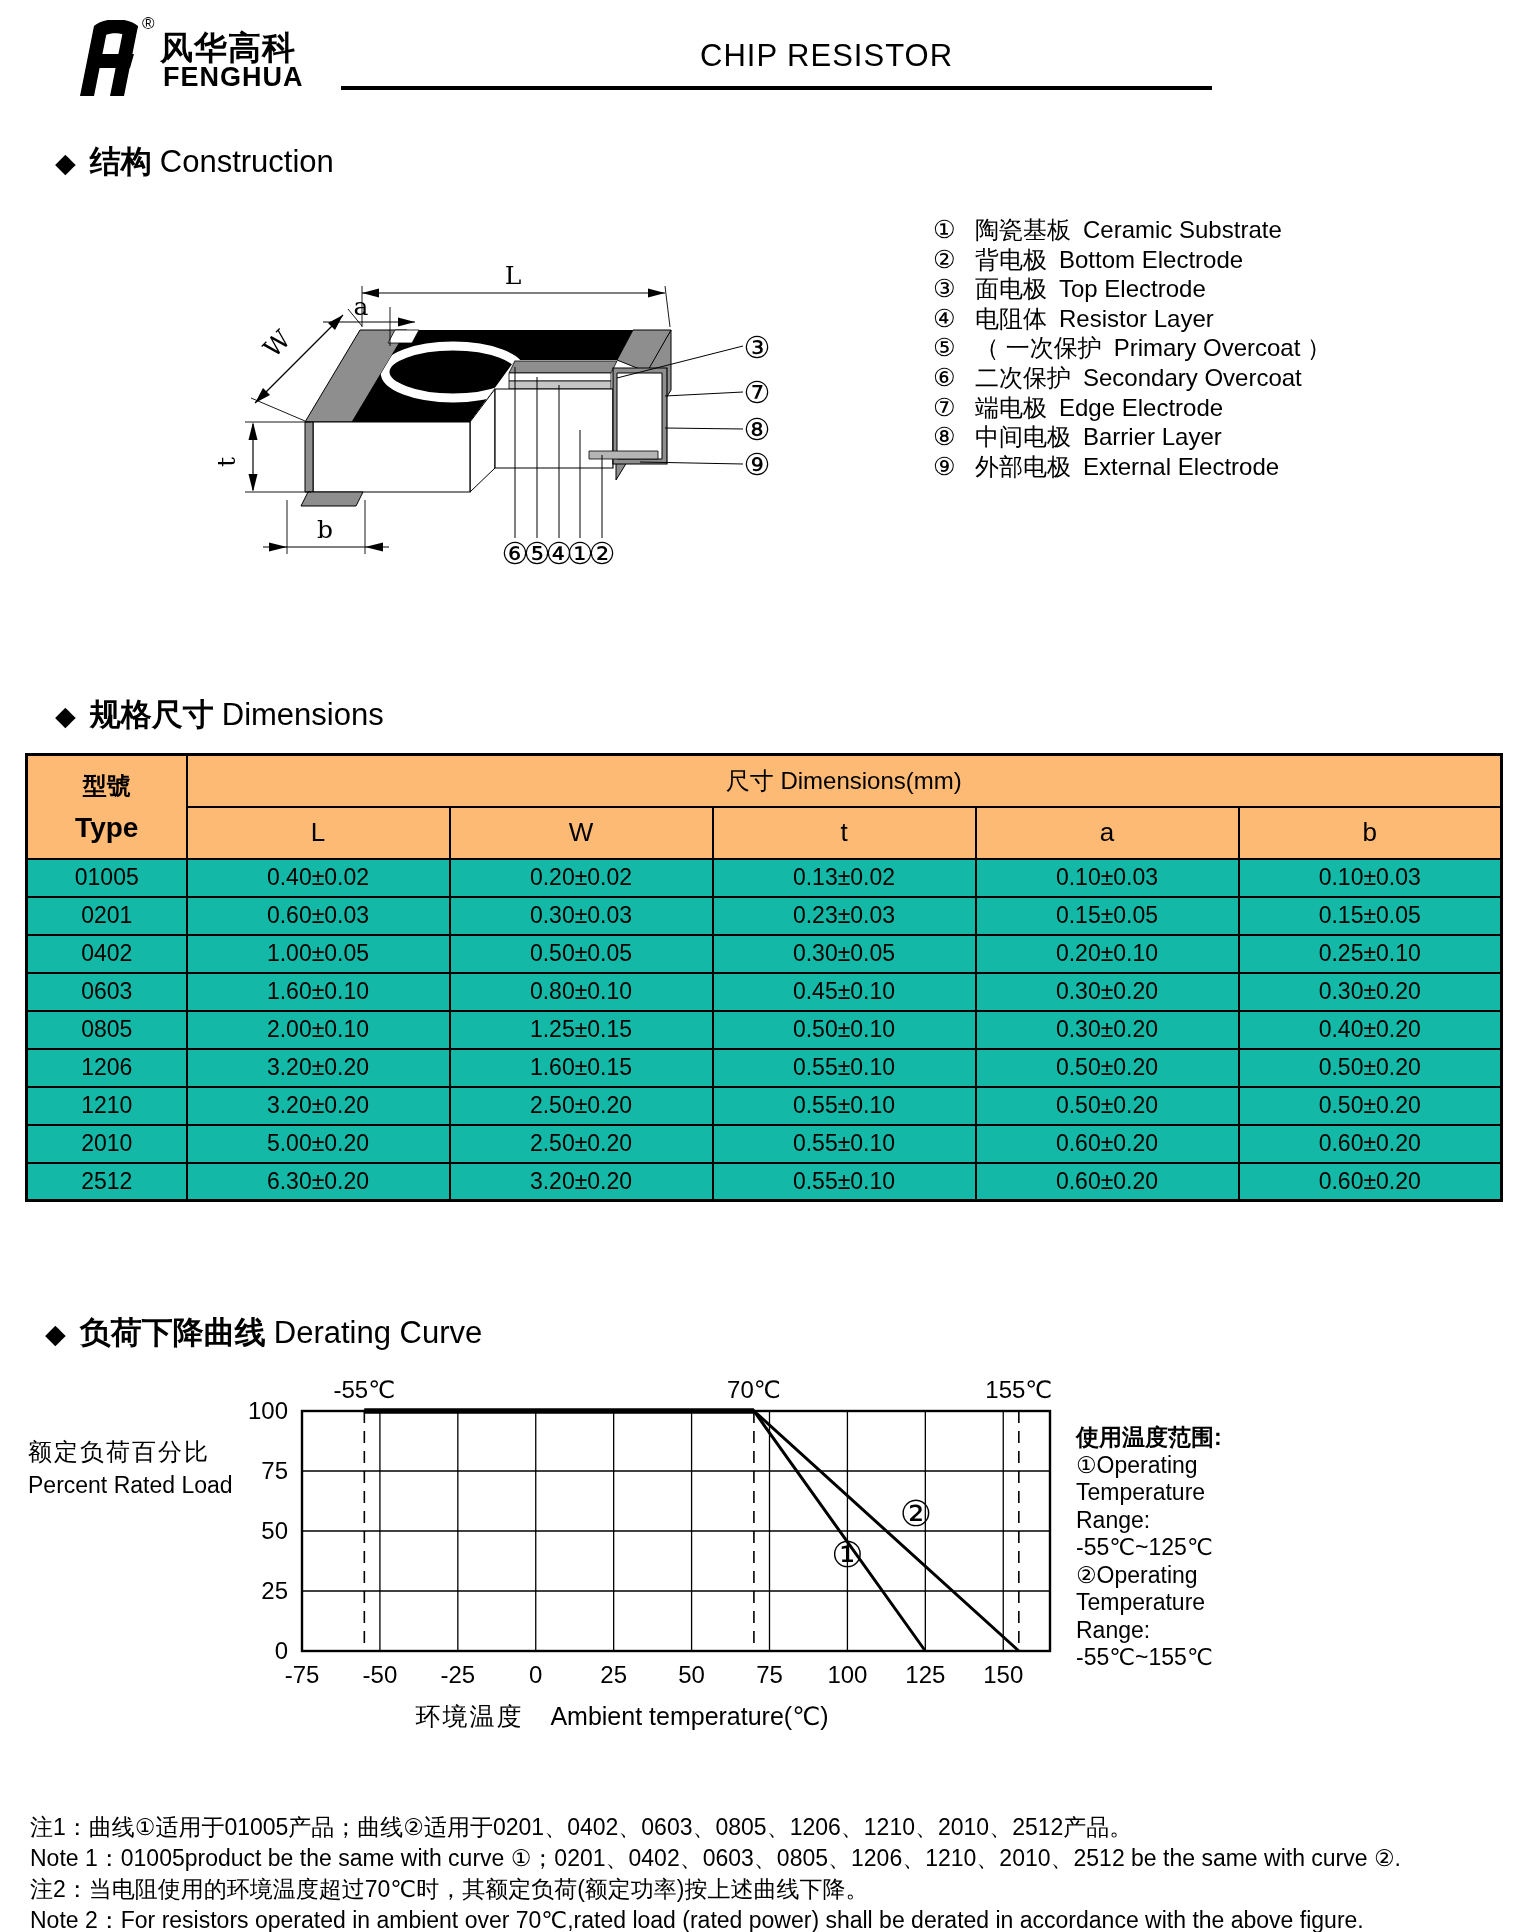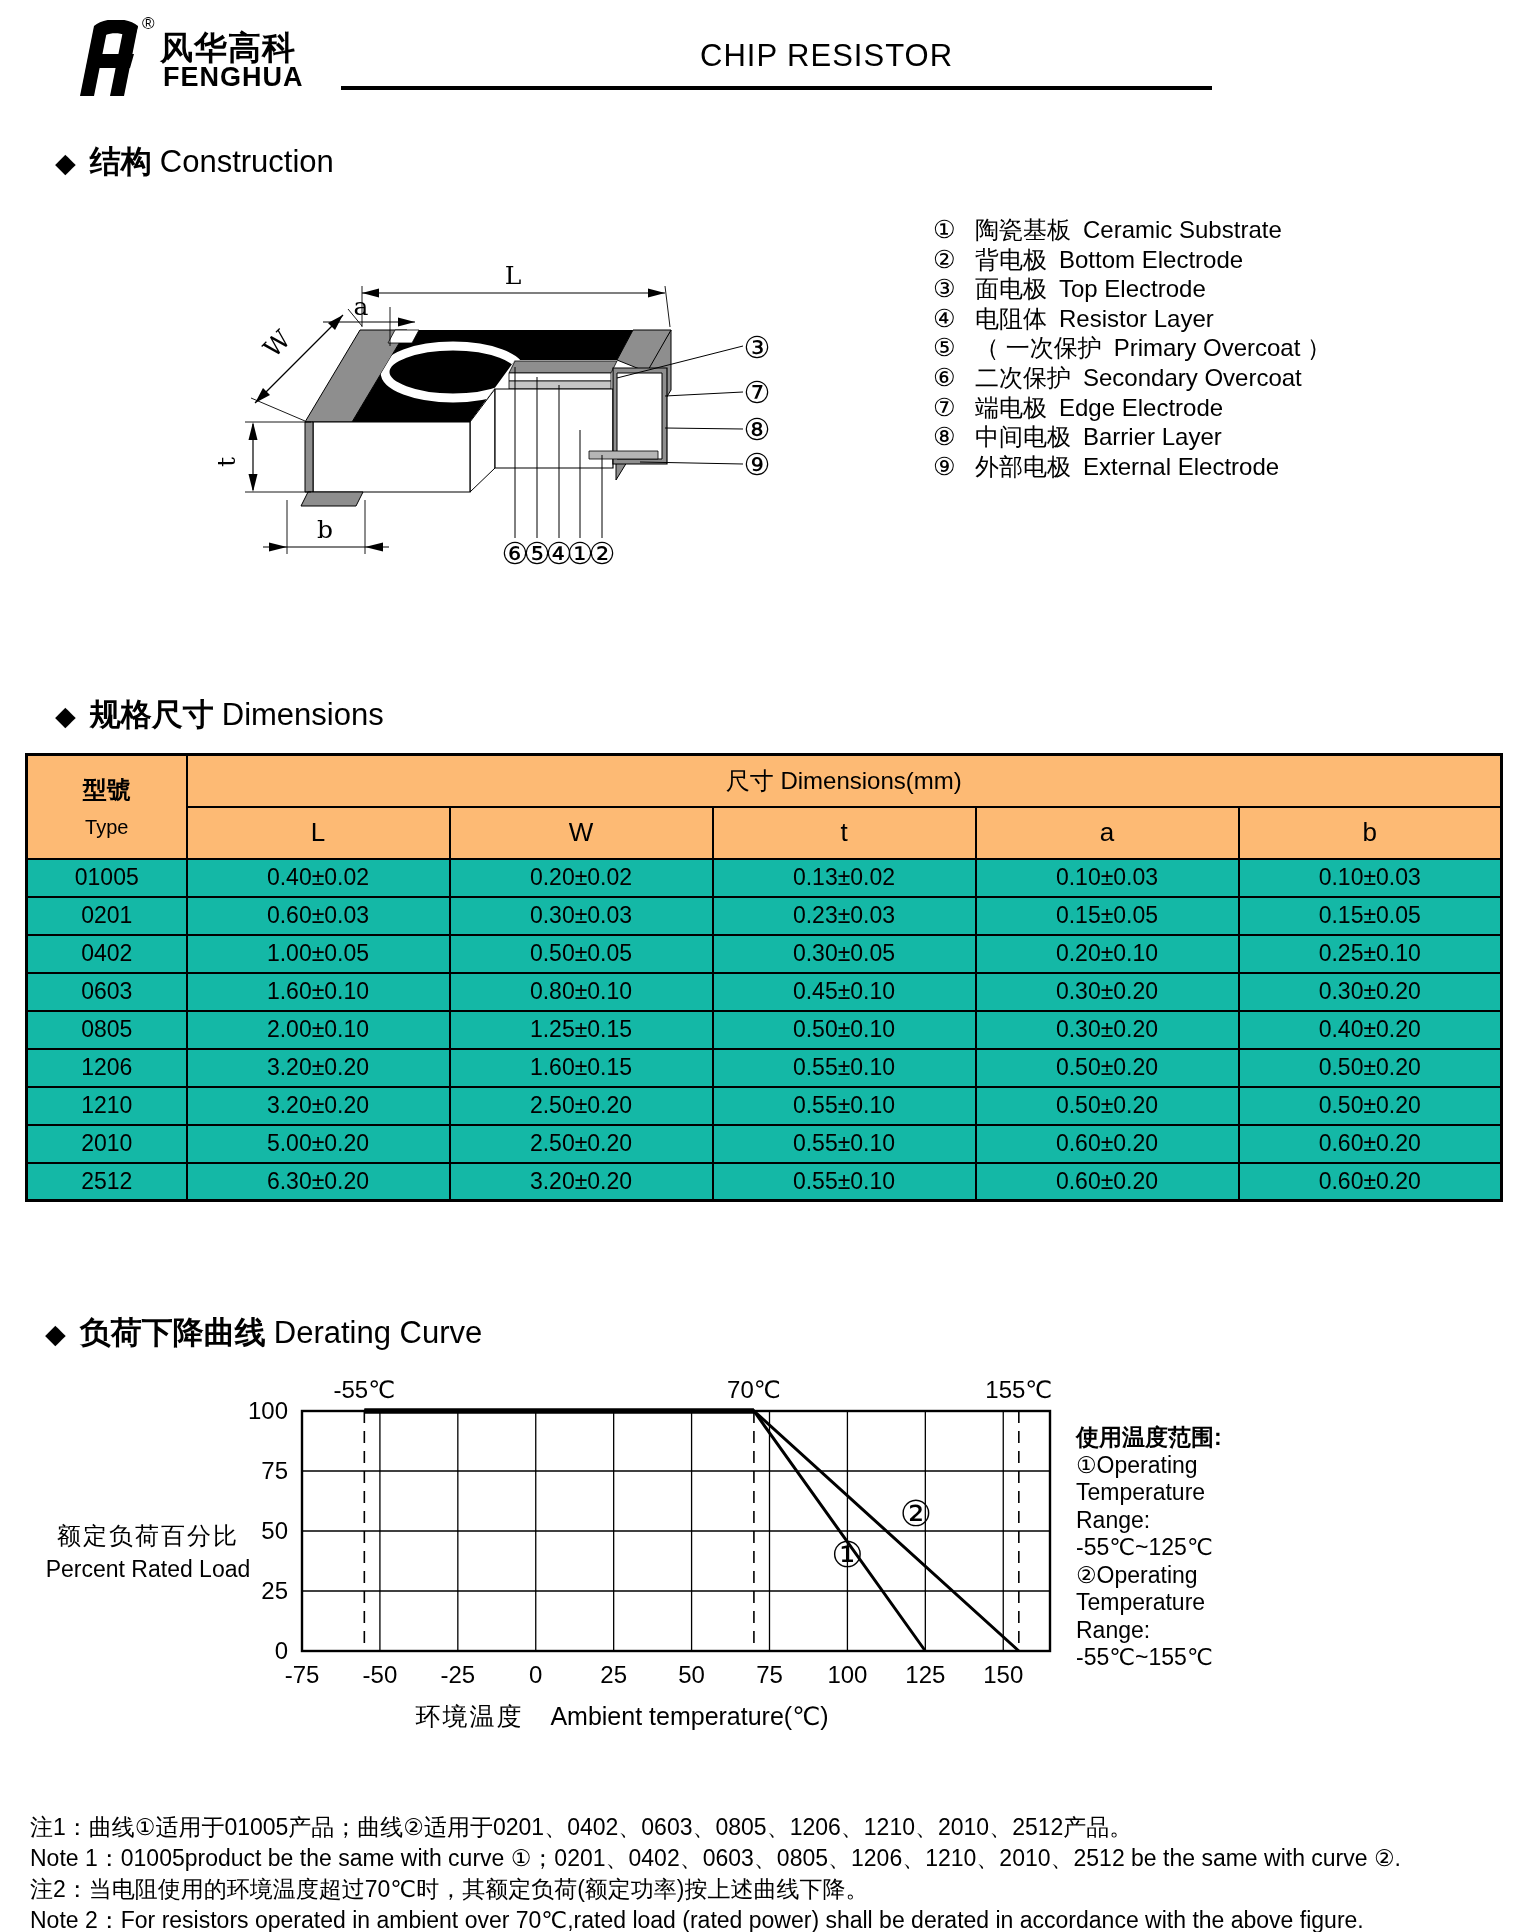--- a/index.html
+++ b/index.html
@@ -24,25 +24,25 @@
   .legend-row .lcn{margin-right:12px;font-weight:500}
   
   .dim-table{position:absolute;left:25px;top:753px;width:1475px;border-collapse:collapse;
              table-layout:fixed;border:3px solid #000}
   .dim-table th,.dim-table td{border:2px solid #000;text-align:center;padding:0;vertical-align:middle}
   .dim-table thead th{background:#fdba74}
   .dim-table th.group-h{height:52px;font-size:24px;font-weight:500}
   .dim-table tr.cols th{height:52px;font-size:26px;font-weight:400}
   .dim-table td{height:38px;font-size:23px;background:#14b8a6}
   .type-h .cn{font-size:24px;font-weight:600}
-  .type-h .en{font-size:20px;font-weight:400;margin-top:10px}
+  .type-h .en{font-size:28px;font-weight:700;margin-top:10px}
   
   .chart-svg{position:absolute;left:150px;top:1378px;width:940px;height:345px}
   .diagram{position:absolute;left:165px;top:200px;width:620px;height:375px}
-  .ylab{position:absolute;left:28px;top:1520px;width:240px;text-align:center}
+  .ylab{position:absolute;left:28px;top:1436px;width:240px;text-align:left}
   .ylab .cn{font-size:24px;font-weight:500;letter-spacing:2px}
   .ylab .en{font-size:23px;margin-top:4px}
   .xlab{position:absolute;left:322px;top:1700px;width:600px;text-align:center;font-size:25px;white-space:nowrap}
   .xlab .cn{font-weight:500;margin-right:27px;letter-spacing:2px}
   .sidenote{position:absolute;left:1076px;top:1424px;font-size:23px;line-height:27.5px}
   .sidenote .first{font-weight:700}
   
   .notes{position:absolute;left:30px;top:1812px;width:1485px;font-size:23px;line-height:31px;white-space:nowrap}
   svg text{font-family:"Liberation Sans","DejaVu Sans",sans-serif}
   svg text.dim{font-family:"DejaVu Serif","Liberation Serif",serif;font-size:25px}

